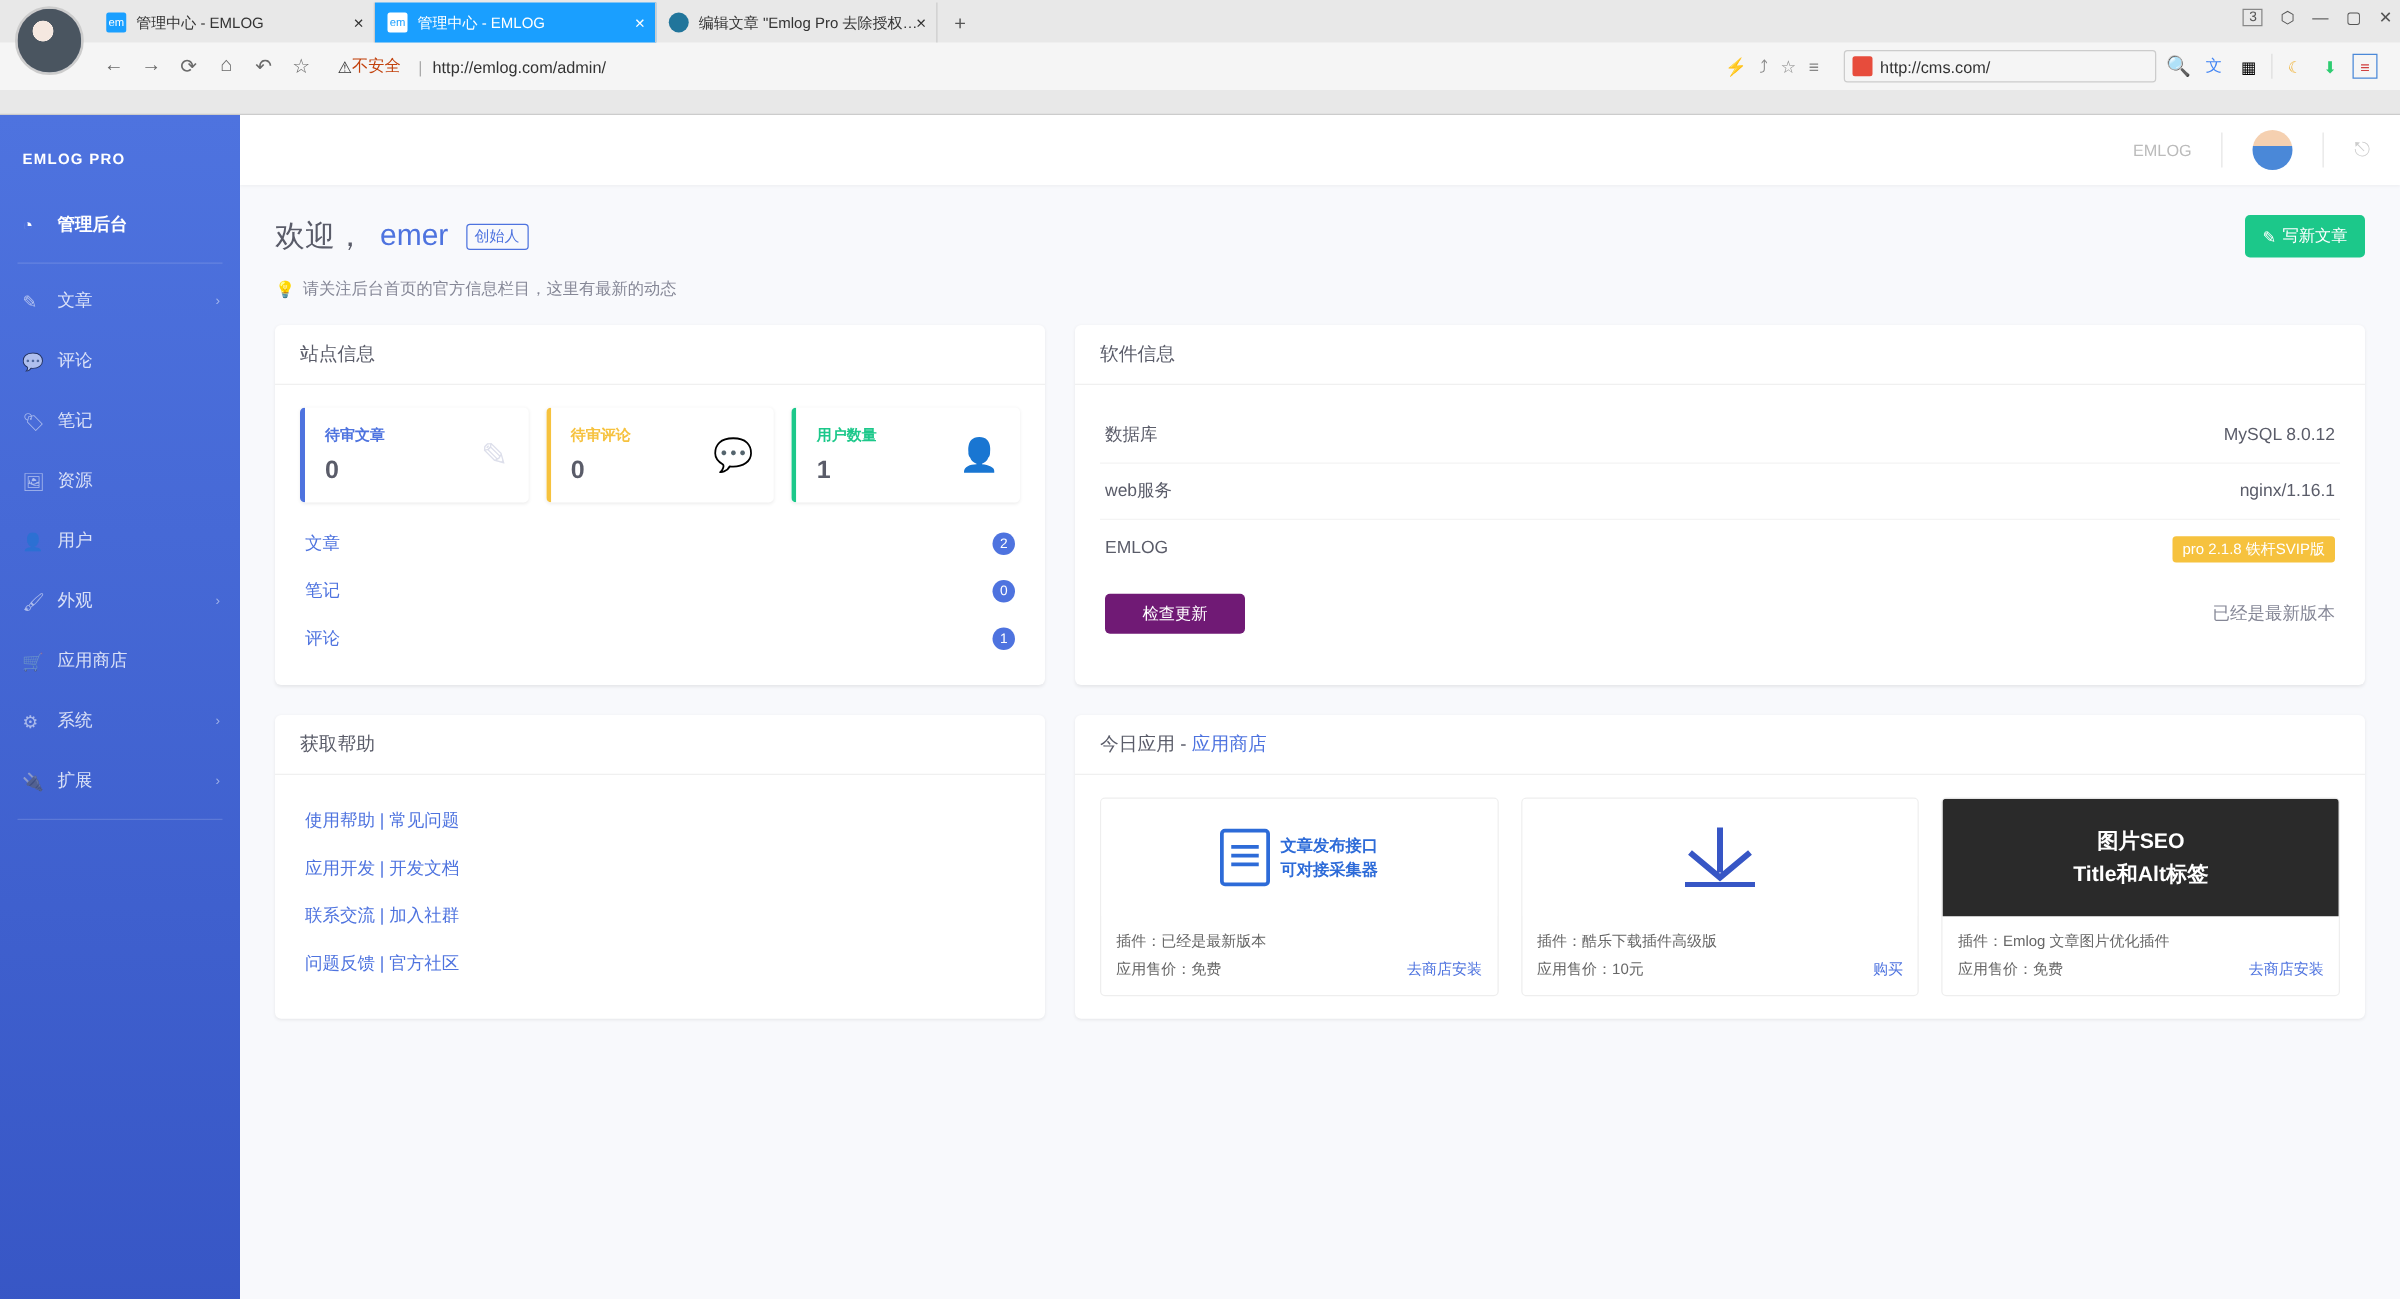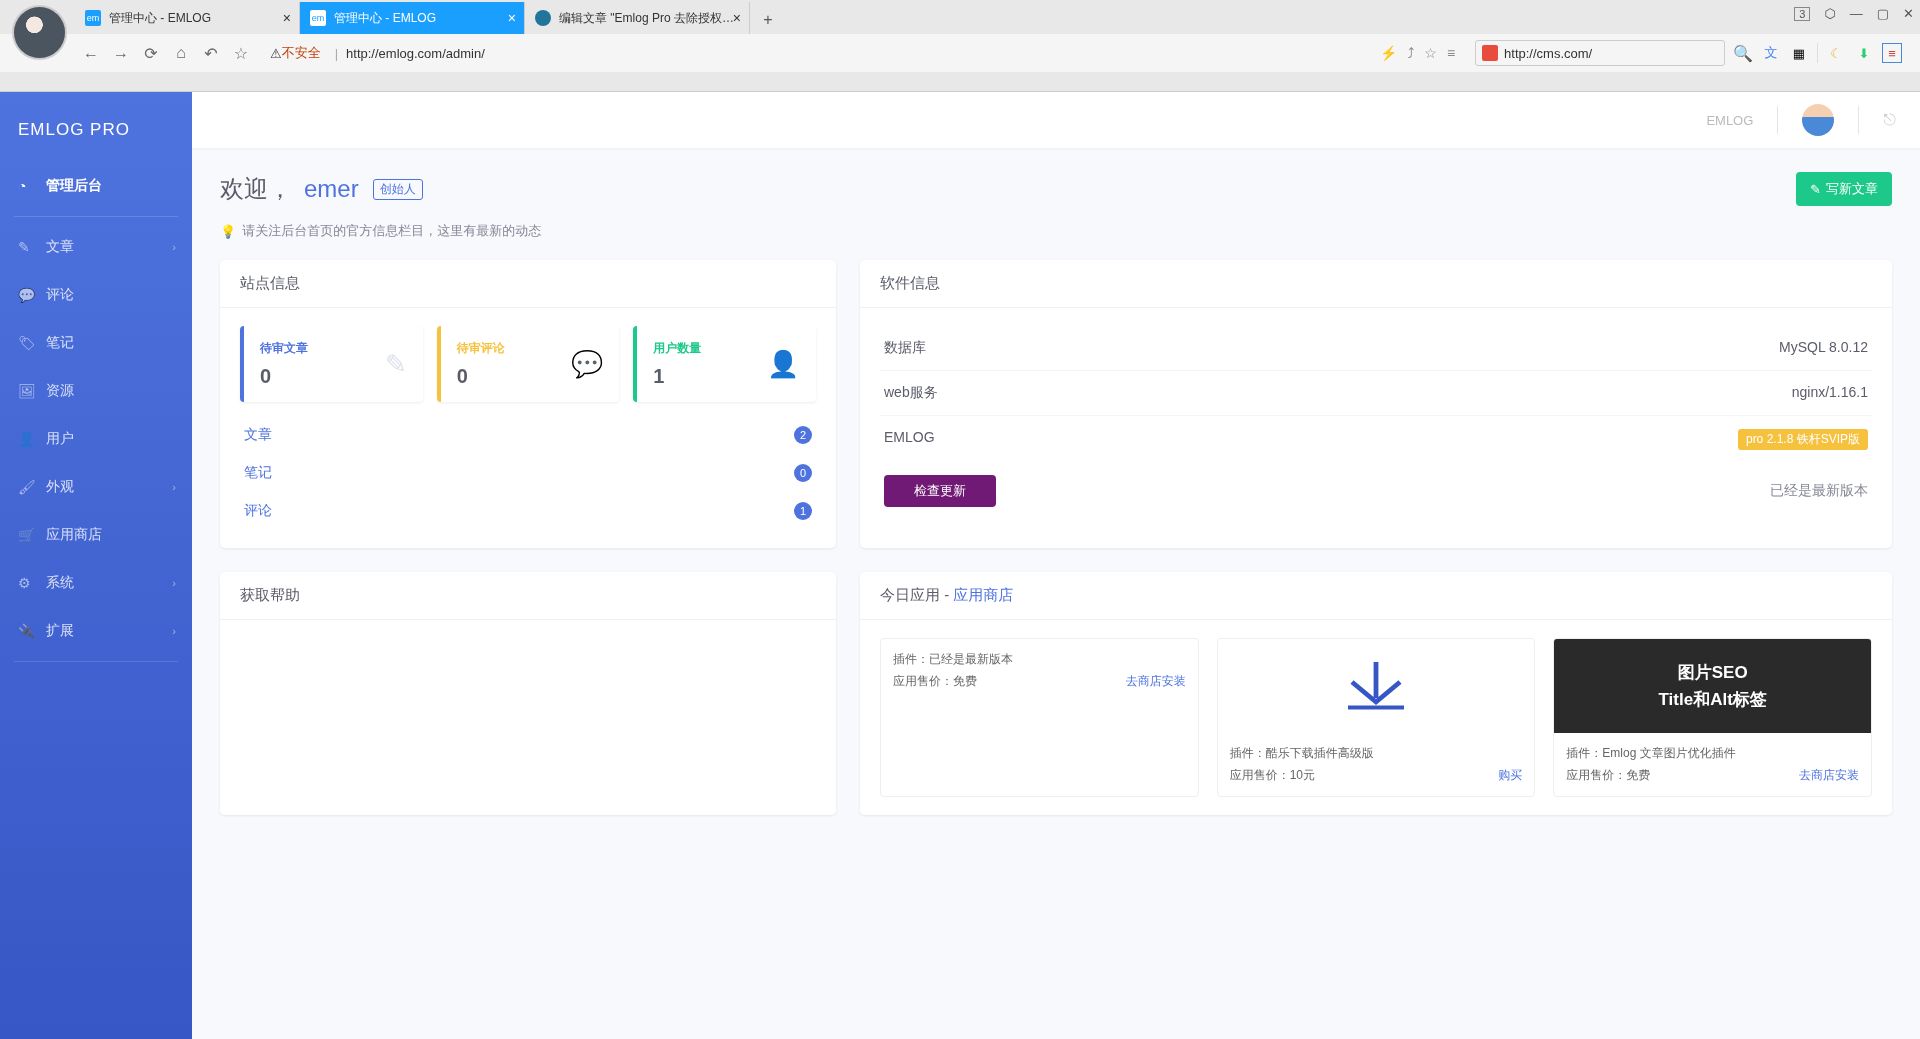--- a/index.html
+++ b/index.html
@@ -28,21 +28,21 @@
 .url-icons{display:flex;gap:10px;color:#888;font-size:14px;margin-left:8px;}
 .ext-bar{display:flex;align-items:center;gap:8px;padding:0 8px;}
 .ext-url{width:250px;height:26px;border:1px solid #ccc;border-radius:3px;display:flex;align-items:center;padding:0 6px;font-size:13px;color:#333;}
 .ext-url .eicon{width:16px;height:16px;background:#e74c3c;margin-right:6px;border-radius:2px;}
 .ext-icons{display:flex;gap:8px;align-items:center;}
 .ext-icons span{width:20px;height:20px;display:flex;align-items:center;justify-content:center;font-size:13px;}
 
 
 .app { display: flex; height: calc(100vh - 72px); }
 .sidebar { width: 192px; background: linear-gradient(180deg, #4e73df 0%, #3756c5 100%); color: #fff; display: flex; flex-direction: column; padding-top: 4px; }
-.brand { font-size: 17px; font-weight: normal; padding: 24px 18px 22px; letter-spacing: 1px; }
+.brand { font-size: 12px; font-weight: bold; padding: 24px 18px 22px; letter-spacing: 1px; }
 .nav-item { padding: 15px 18px; font-size: 14px; color: rgba(255,255,255,0.8); display: flex; align-items: center; cursor: pointer; position: relative; }
 .nav-item.active { color: #fff; font-weight: bold; }
 .nav-item .nicon { width: 18px; margin-right: 10px; opacity: 0.7; font-size:14px;}
 .nav-item.active .nicon{opacity:1;}
 .nav-item .chev { position: absolute; right: 16px; font-size: 11px; opacity: 0.6; }
 .nav-divider{height:1px;background:rgba(255,255,255,0.15);margin:6px 14px;}
 
 .main { flex: 1; display: flex; flex-direction: column; overflow: hidden; }
 .topbar { height: 56px; background: #fff; box-shadow: 0 1px 3px rgba(0,0,0,0.05); display: flex; align-items: center; justify-content: flex-end; padding: 0 24px; gap: 24px; }
 .topbar .uname{color:#bbb;font-size:13px;}
@@ -313,26 +313,39 @@
               <button class="btn-check">检查更新</button>
               <span class="update-status">已经是最新版本</span>
             </div>
           </div>
         </div>
       </div>
 
       <div class="row">
         <div class="card col-left">
           <div class="card-header plain">获取帮助</div>
+          <div class="card-body help-list">
+            <a>使用帮助 | 常见问题</a>
+            <a>应用开发 | 开发文档</a>
+            <a>联系交流 | 加入社群</a>
+            <a>问题反馈 | 官方社区</a>
+          </div>
         </div>
 
         <div class="card col-right">
           <div class="apps-header"><span>今日应用 - </span><a>应用商店</a></div>
           <div class="apps-grid">
             <div class="app-card">
+              <div class="app-thumb t1">
+                  <div class="doc-icon"></div>
+                  <div class="tt">
+                    <div>文章发布接口</div>
+                    <div>可对接采集器</div>
+                  </div>
+                </div>
               <div class="app-meta">
                   <div>插件：已经是最新版本</div>
                   <div><span>应用售价：免费</span><a>去商店安装</a></div>
                 </div>
             </div>
             <div class="app-card">
               <div class="app-thumb t2">
                   <svg viewBox="0 0 100 70">
                     <path d="M50 5 L50 50 M20 30 L50 55 L80 30" stroke="#3756c5" stroke-width="6" fill="none"></path>
                     <line x1="15" y1="62" x2="85" y2="62" stroke="#3756c5" stroke-width="5"></line>

